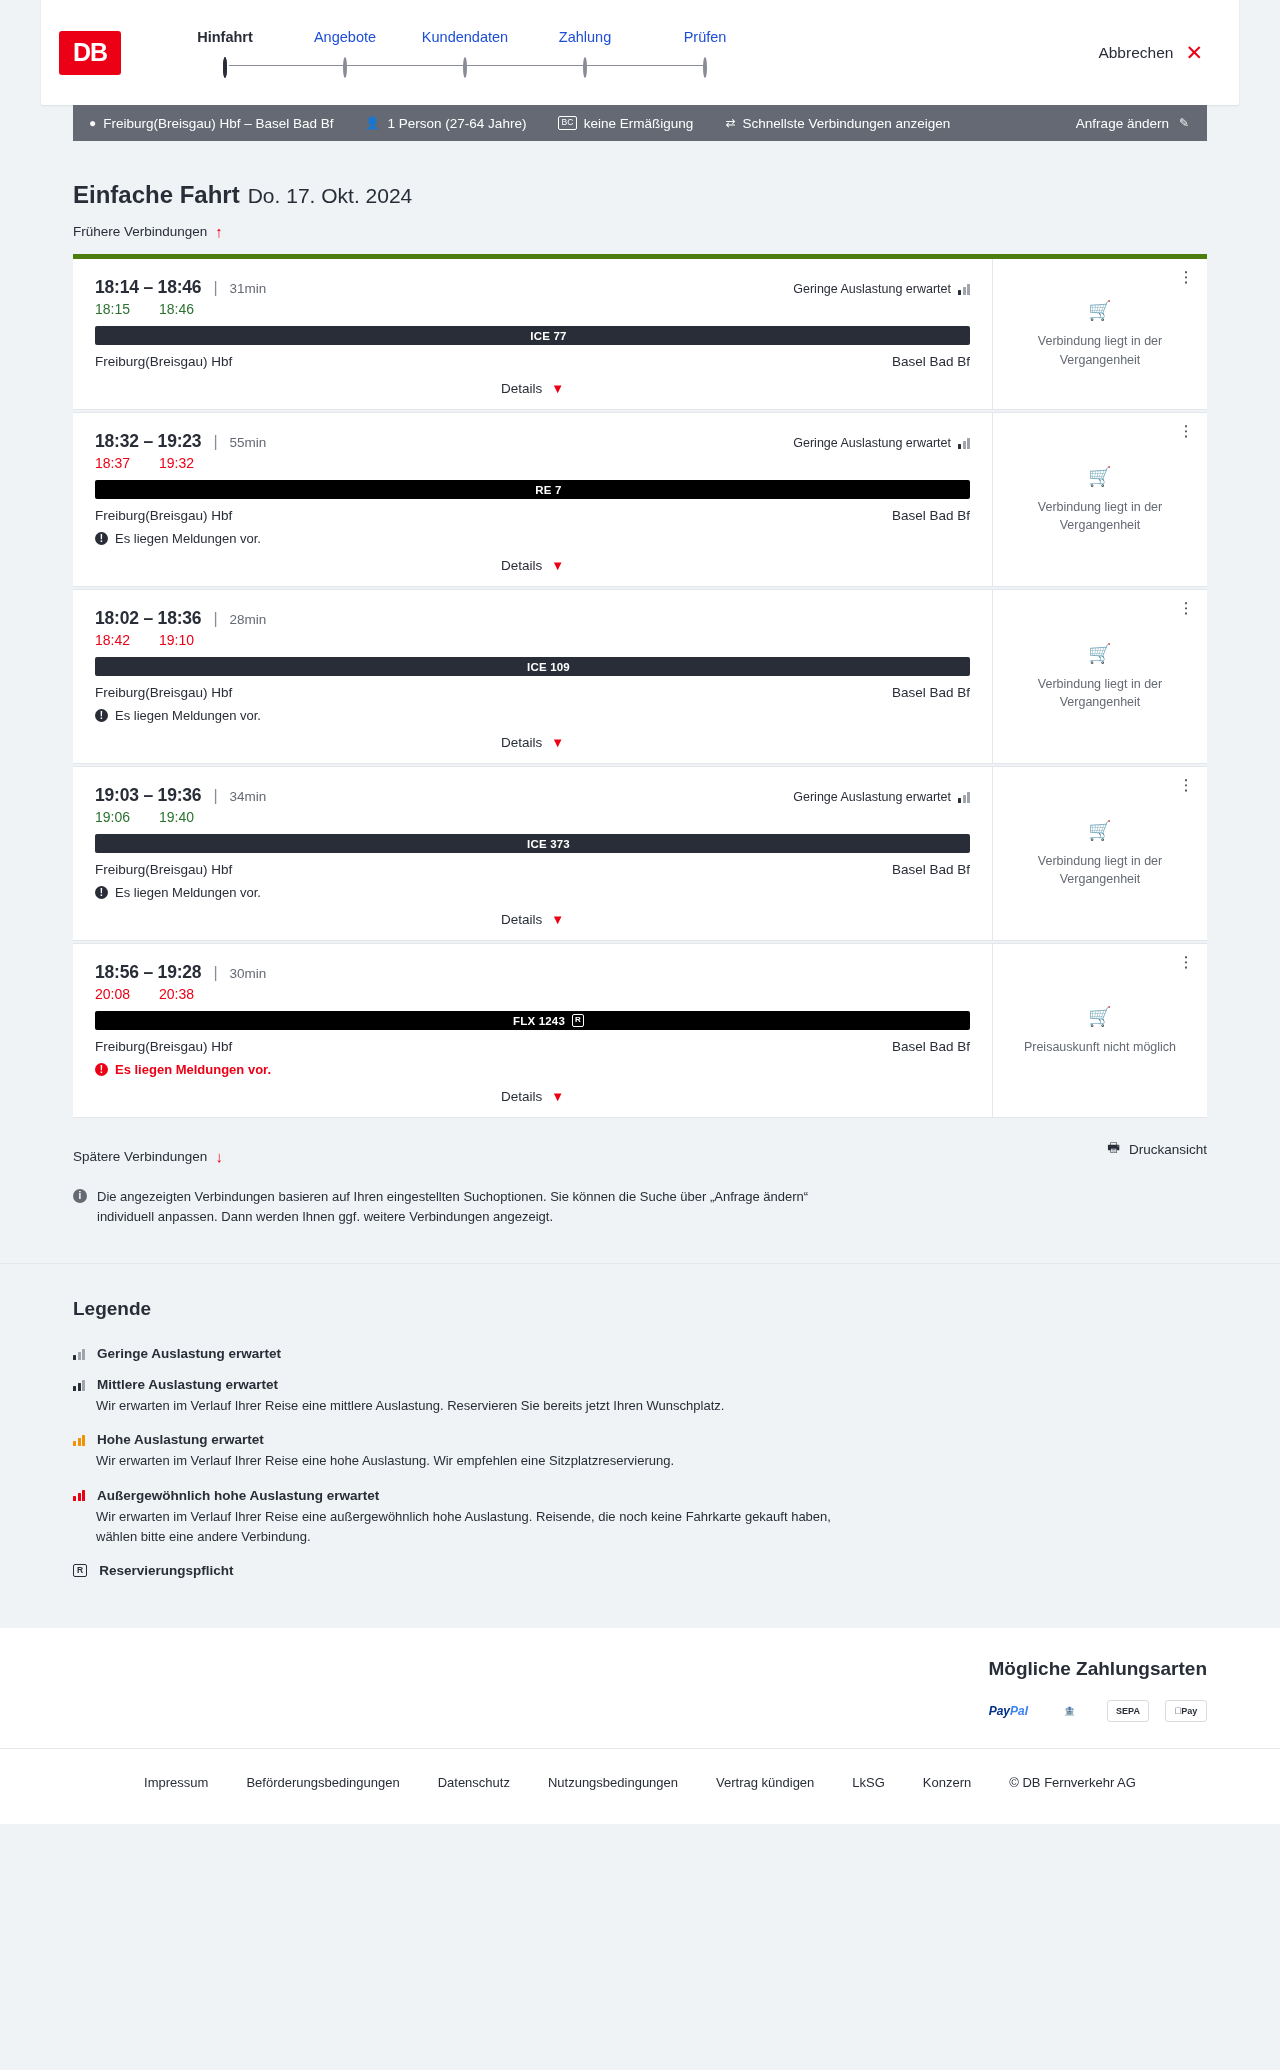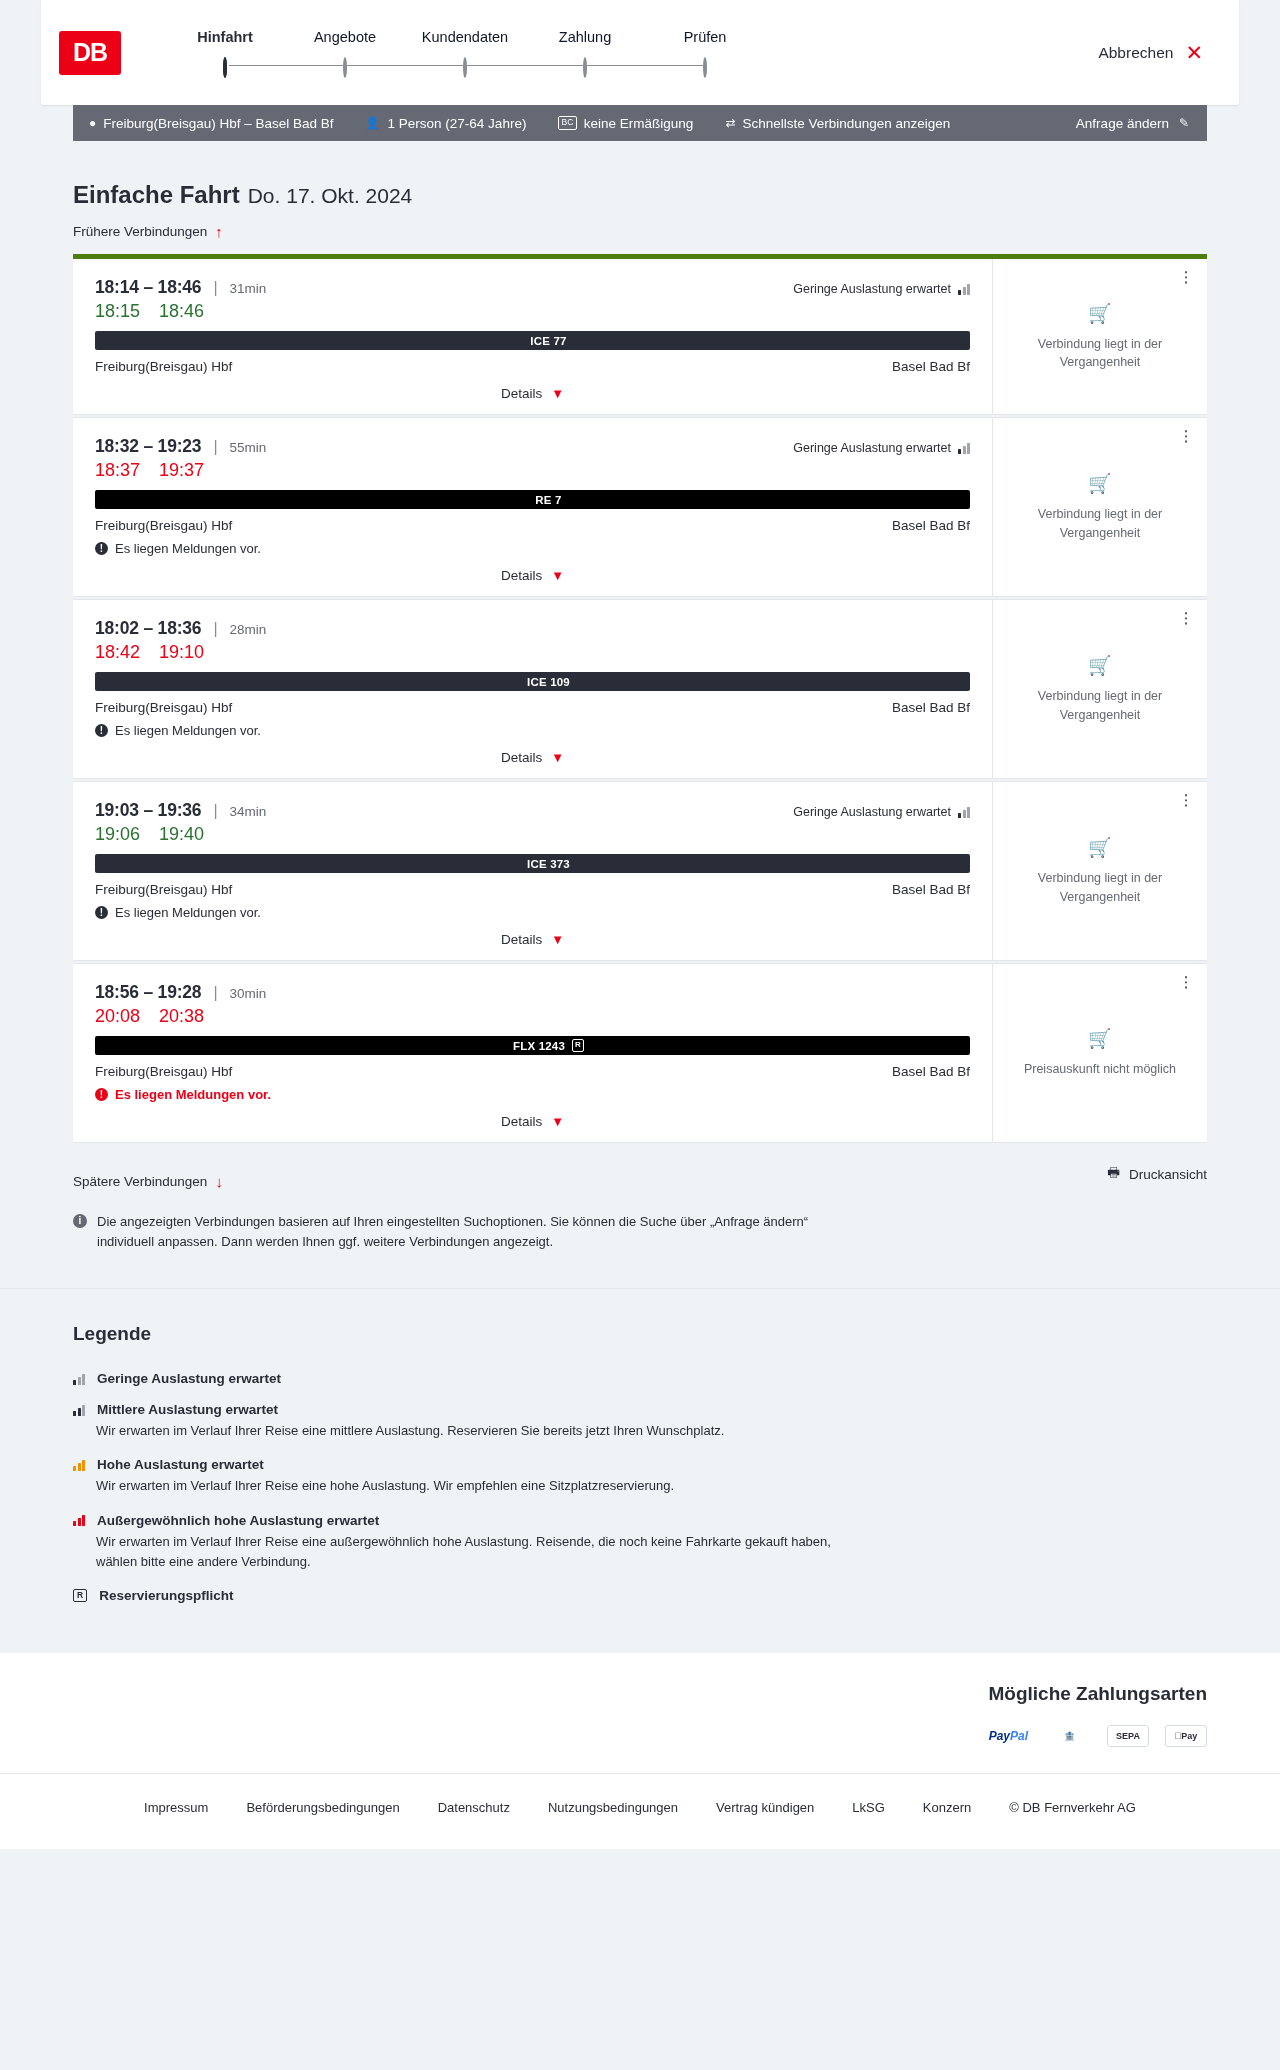--- a/index.html
+++ b/index.html
@@ -23,21 +23,21 @@
     position: relative;
   }
   .db-logo {
     width: 62px; height: 44px; background:#ec0016; color:#fff;
     border-radius: 3px; display:flex; align-items:center; justify-content:center;
     font-weight: bold; font-size: 25px; letter-spacing: -1px; margin-left: 18px;
     font-family: "Liberation Sans", sans-serif;
   }
   .stepper { display:flex; margin-left: 44px; position:relative; }
   .step { width: 120px; text-align:center; position:relative; }
-  .step .lbl { font-size: 14.5px; color:#0f172a; display:block; margin-bottom: 14px; }
+  .step .lbl { font-size: 14.5px; color:#1d4ed8; display:block; margin-bottom: 14px; }
   .step.active .lbl { color:#282d37; font-weight:bold; }
   .step .dot {
     width: 13px; height: 13px; border-radius:50%; border:2px solid #878c96;
     background:#fff; margin: 0 auto; position:relative; z-index:2;
   }
   .step.active .dot { border-color:#282d37; background:#282d37; box-shadow: 0 0 0 2px #fff; }
   .stepline {
     position:absolute; left: 60px; right: 60px; top: 36px; height:1px; background:#878c96; z-index:1;
   }
   .cancel {
@@ -96,21 +96,21 @@
   .bars { display:inline-flex; align-items:flex-end; gap: 1.5px; height: 11px; }
   .bars i { display:block; width: 3px; background:#a0a4ab; border-radius:.5px; }
   .bars i:nth-child(1){ height: 5px; }
   .bars i:nth-child(2){ height: 8px; }
   .bars i:nth-child(3){ height: 11px; }
   .bars.low i:nth-child(1){ background:#282d37; }
   .bars.mid i:nth-child(1), .bars.mid i:nth-child(2){ background:#282d37; }
   .bars.high i { background:#f39200; }
   .bars.vhigh i { background:#ec0016; }
 
-  .row2 { margin-top: 3px; font-size: 18px; display:flex; }
+  .row2 { margin-top: 3px; font-size: 14px; display:flex; }
   .rt-green { color:#2a7230; }
   .rt-red { color:#ec0016; }
   .rt-first { width: 64px; }
   .trainbar {
     margin-top: 9px; height: 19px; border-radius: 2px; display:flex; align-items:center; justify-content:center;
     color:#fff; font-size: 11.5px; font-weight: bold; letter-spacing: .2px; padding-left: 32px;
   }
   .trainbar.dark { background:#282d37; }
   .trainbar.grey { background:#000000; }
   .resv {
@@ -298,21 +298,21 @@
               <span>Geringe Auslastung erwartet</span>
               <span class="bars low">
                   <i></i>
                   <i></i>
                   <i></i>
                 </span>
             </span>
           </div>
           <div class="row2">
             <span class="rt-first rt-red">18:37</span>
-            <span class="rt-red">19:37</span>
+            <span class="rt-red">19:32</span>
           </div>
           <div class="trainbar grey">
             <span>RE 7</span>
           </div>
           <div class="row3">
             <span>Freiburg(Breisgau) Hbf</span>
             <span class="to">Basel Bad Bf</span>
           </div>
           <div class="msg">
             <span class="i">!</span>

